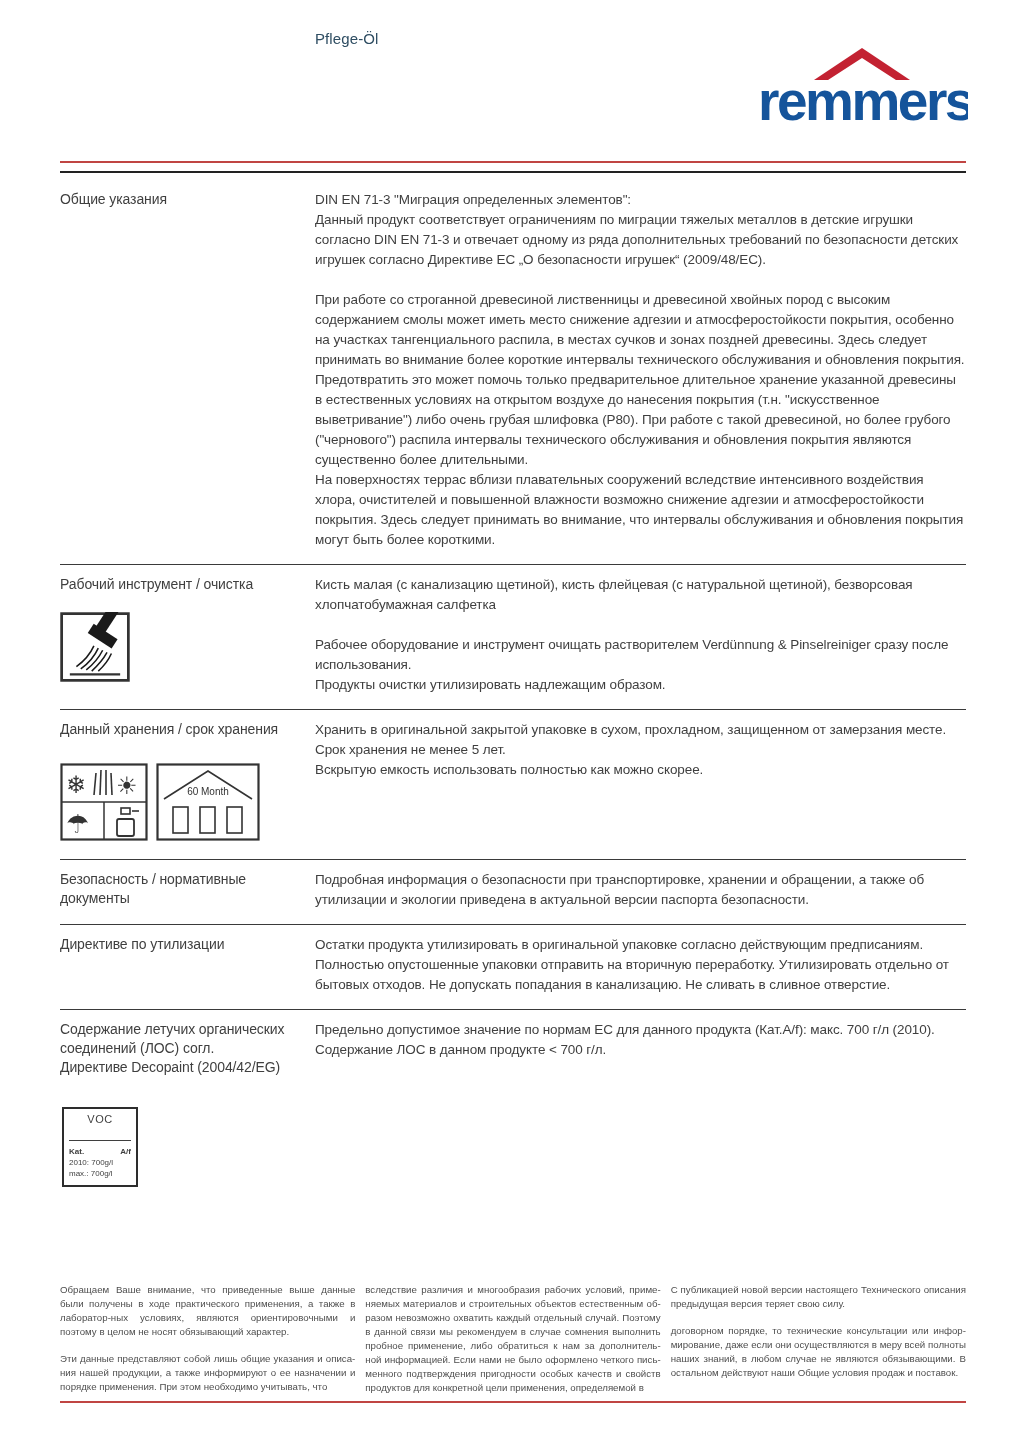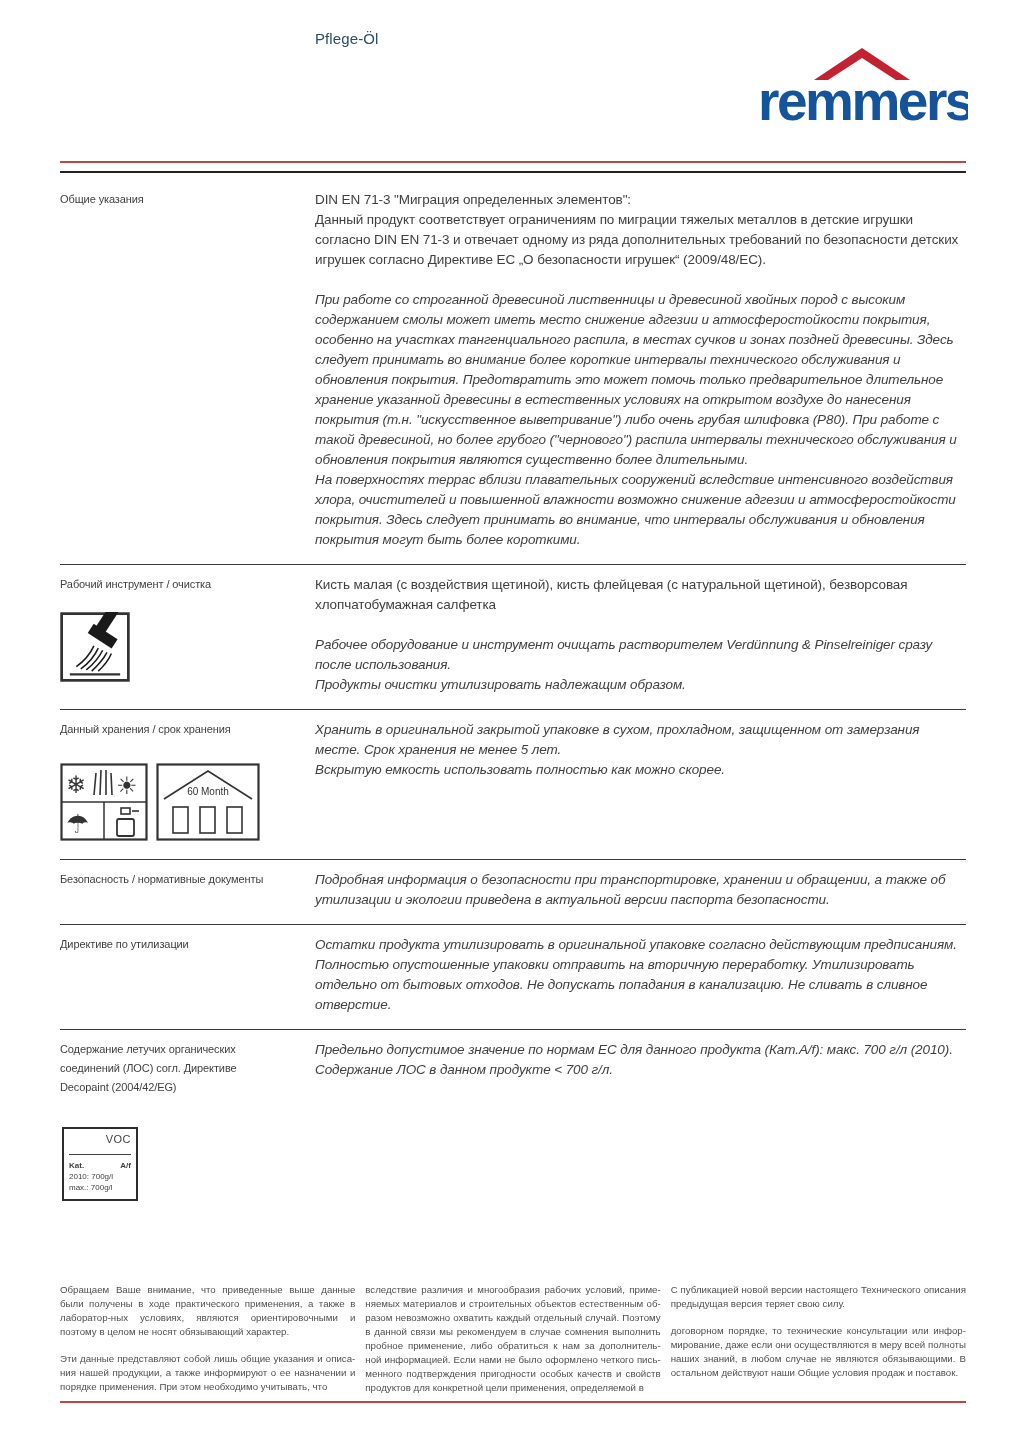--- a/index.html
+++ b/index.html
@@ -26,40 +26,40 @@
   .rule-dark{position:absolute;left:60px;top:171px;width:906px;height:2px;background:#222;}
   
   main{position:absolute;left:60px;top:180px;width:906px;}
   section{
     display:grid;
     grid-template-columns:255px 1fr;
     padding:10px 0 14px;
   }
   section.divided{border-bottom:1px solid #3a3a3a;}
   .sec-label{
-    font-size:11px;line-height:19px;
+    font-size:14px;line-height:19px;
     padding-right:30px;letter-spacing:-.1px;
   }
   .sec-body{font-size:13.5px;line-height:20px;letter-spacing:-.1px;}
   .para{white-space:pre-line;margin:0 0 20px 0;}
-  .para:last-child{margin-bottom:0;font-style:italic;}
+  .para:last-child{margin-bottom:0;}
   
   .icon-box{margin-top:18px;}
   .icon-row{display:flex;gap:8px;margin-top:24px;align-items:flex-start;}
   
   .voc-box{
     width:62px;margin-top:30px;margin-left:2px;
     border:2px solid #2d2d2d;background:#fff;
     padding:5px 5px 6px;
     font-size:8px;line-height:11px;color:#3f3f3f;
   }
   .voc-title{
-    text-align:right;font-size:11px;letter-spacing:.5px;
+    text-align:center;font-size:11px;letter-spacing:.5px;
     border-bottom:1.5px solid #3f3f3f;
-    padding-bottom:9px;margin-bottom:5px;
+    padding-bottom:15px;margin-bottom:5px;
   }
   .voc-row{display:flex;justify-content:space-between;font-weight:bold;}
   
   footer{
     position:absolute;left:60px;top:1283px;width:906px;
     display:grid;grid-template-columns:1fr 1fr 1fr;gap:10px;
     font-size:9.7px;line-height:14px;color:#4e4e4e;
     text-align:justify;
   }
   footer p{margin:0 0 13px 0;}
@@ -107,21 +107,21 @@
             <path d="M31 31 Q26 42 15 50" stroke="#1a1a1a" stroke-width="1.4" fill="none"></path>
             <path d="M35 33 Q30 44 19 52" stroke="#1a1a1a" stroke-width="1.4" fill="none"></path>
             <path d="M39 35 Q34 45 24 53" stroke="#1a1a1a" stroke-width="1.4" fill="none"></path>
             <path d="M43 37 Q38 46 29 54" stroke="#1a1a1a" stroke-width="1.4" fill="none"></path>
             <path d="M47 38 Q43 47 35 54" stroke="#1a1a1a" stroke-width="1.4" fill="none"></path>
             <line x1="9" y1="57" x2="55" y2="57" stroke="#333" stroke-width="2.2"></line>
           </svg>
         </div>
       </div>
       <div class="sec-body">
-        <p class="para">Кисть малая (с воздействия щетиной), кисть флейцевая (с натуральной щетиной), безворсовая хлопчатобумажная салфетка</p>
+        <p class="para">Кисть малая (с канализацию щетиной), кисть флейцевая (с натуральной щетиной), безворсовая хлопчатобумажная салфетка</p>
         <p class="para">Рабочее оборудование и инструмент очищать растворителем Verdünnung &amp; Pinselreiniger сразу после использования.
 Продукты очистки утилизировать надлежащим образом.</p>
       </div>
     </section>
 
     <section class="divided">
       <div>
         <div class="sec-label">Данный хранения / срок хранения</div>
         <div class="icon-row">
           <span>

